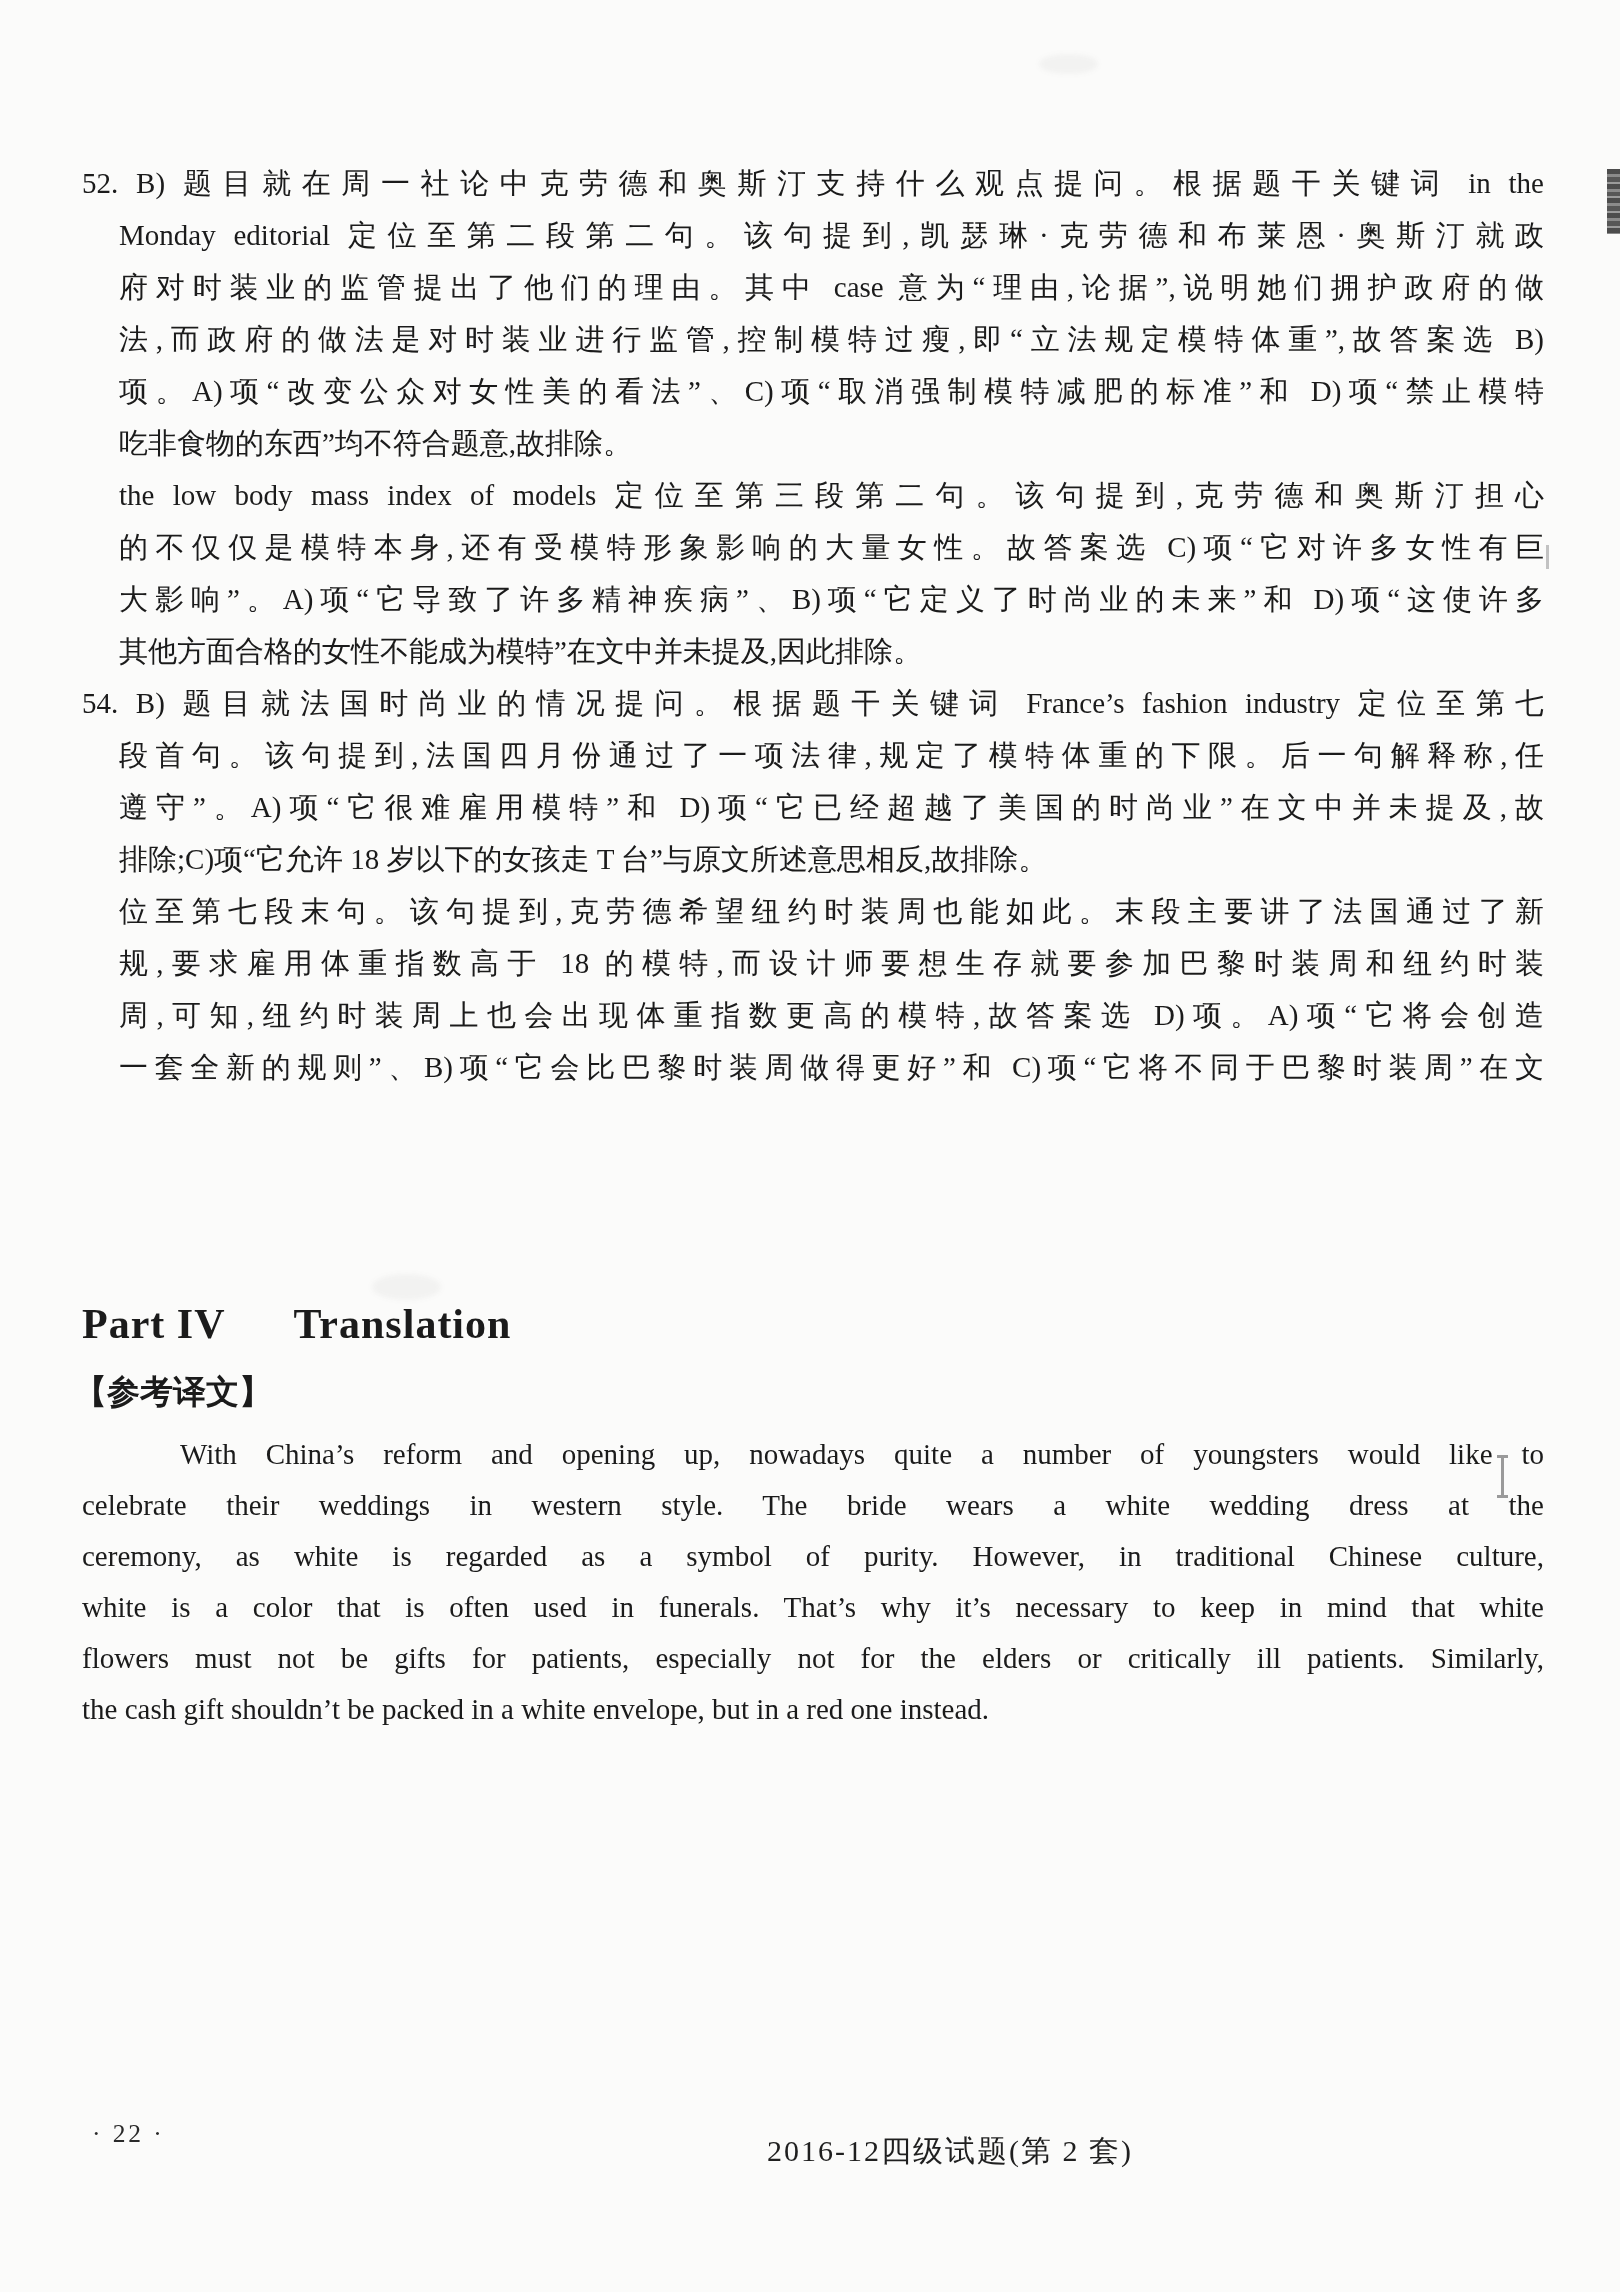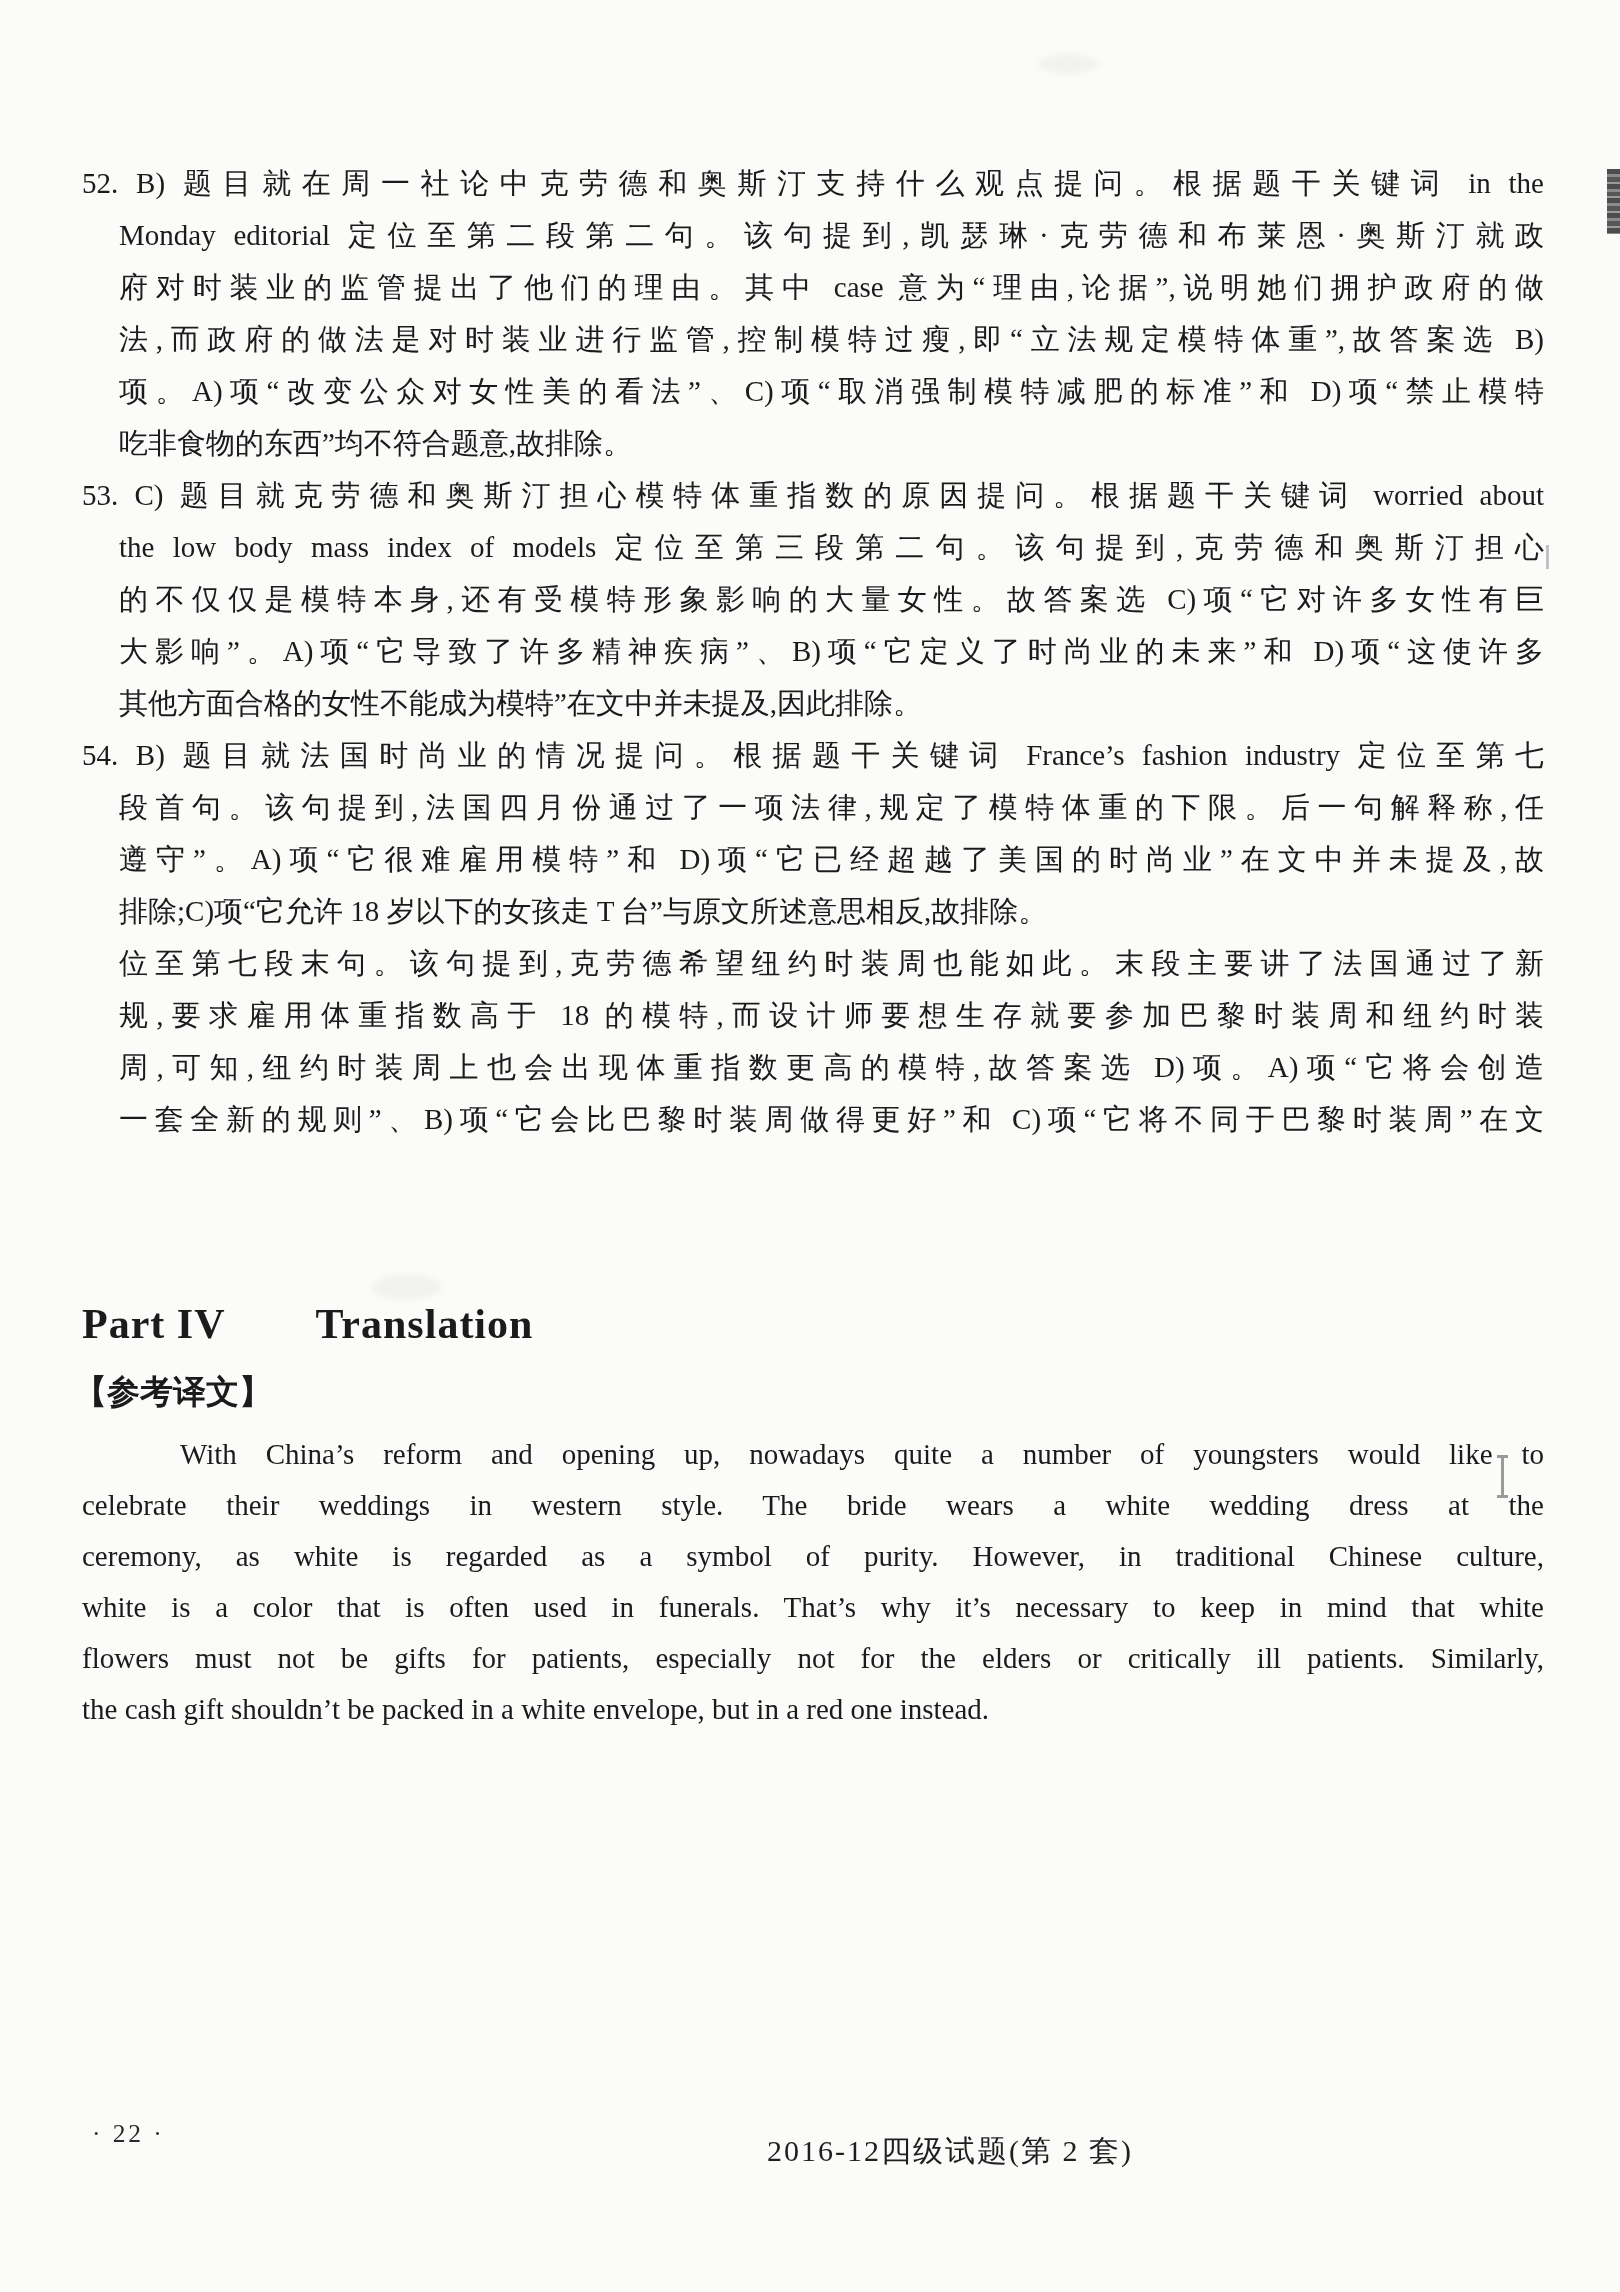--- a/index.html
+++ b/index.html
@@ -19,21 +19,21 @@
   .ln{
     font-size:29px;
     line-height:52px;height:52px;
     text-align:justify;text-align-last:justify;
     overflow:hidden;white-space:nowrap;
   }
   .ln.cont{margin-left:37px;}
   .ln.end{text-align-last:left;}
   
   .heading{position:absolute;left:82px;top:1300px;font-weight:bold;font-size:42px;letter-spacing:1px;}
-  .heading .t2{margin-left:90px;}
+  .heading .t2{margin-left:68px;}
   .ref{position:absolute;left:74px;top:1370px;font-weight:bold;font-size:33px;}
   
   .trans{position:absolute;left:82px;top:1429px;width:1462px;}
   .tln{
     font-size:29px;
     line-height:51px;height:51px;
     text-align:justify;text-align-last:justify;
     overflow:hidden;white-space:nowrap;
   }
   .tln.first{text-indent:98px;}
@@ -63,21 +63,20 @@
     <div>
       <div class="ln">52. B) 题目就在周一社论中克劳德和奥斯汀支持什么观点提问。根据题干关键词 in the</div>
       <div class="ln cont">Monday editorial 定位至第二段第二句。该句提到,凯瑟琳·克劳德和布莱恩·奥斯汀就政</div>
       <div class="ln cont">府对时装业的监管提出了他们的理由。其中 case 意为“理由,论据”,说明她们拥护政府的做</div>
       <div class="ln cont">法,而政府的做法是对时装业进行监管,控制模特过瘦,即“立法规定模特体重”,故答案选 B)</div>
       <div class="ln cont">项。A)项“改变公众对女性美的看法”、C)项“取消强制模特减肥的标准”和 D)项“禁止模特</div>
       <div class="ln cont end">吃非食物的东西”均不符合题意,故排除。</div>
     </div>
 
     <div>
-      <div class="ln">53. C) 题目就克劳德和奥斯汀担心模特体重指数的原因提问。根据题干关键词 worried about</div>
       <div class="ln cont">the low body mass index of models 定位至第三段第二句。该句提到,克劳德和奥斯汀担心</div>
       <div class="ln cont">的不仅仅是模特本身,还有受模特形象影响的大量女性。故答案选 C)项“它对许多女性有巨</div>
       <div class="ln cont">大影响”。A)项“它导致了许多精神疾病”、B)项“它定义了时尚业的未来”和 D)项“这使许多</div>
       <div class="ln cont end">其他方面合格的女性不能成为模特”在文中并未提及,因此排除。</div>
     </div>
 
     <div>
       <div class="ln">54. B) 题目就法国时尚业的情况提问。根据题干关键词 France’s fashion industry 定位至第七</div>
       <div class="ln cont">段首句。该句提到,法国四月份通过了一项法律,规定了模特体重的下限。后一句解释称,任</div>
       <div class="ln cont">遵守”。A)项“它很难雇用模特”和 D)项“它已经超越了美国的时尚业”在文中并未提及,故</div>

